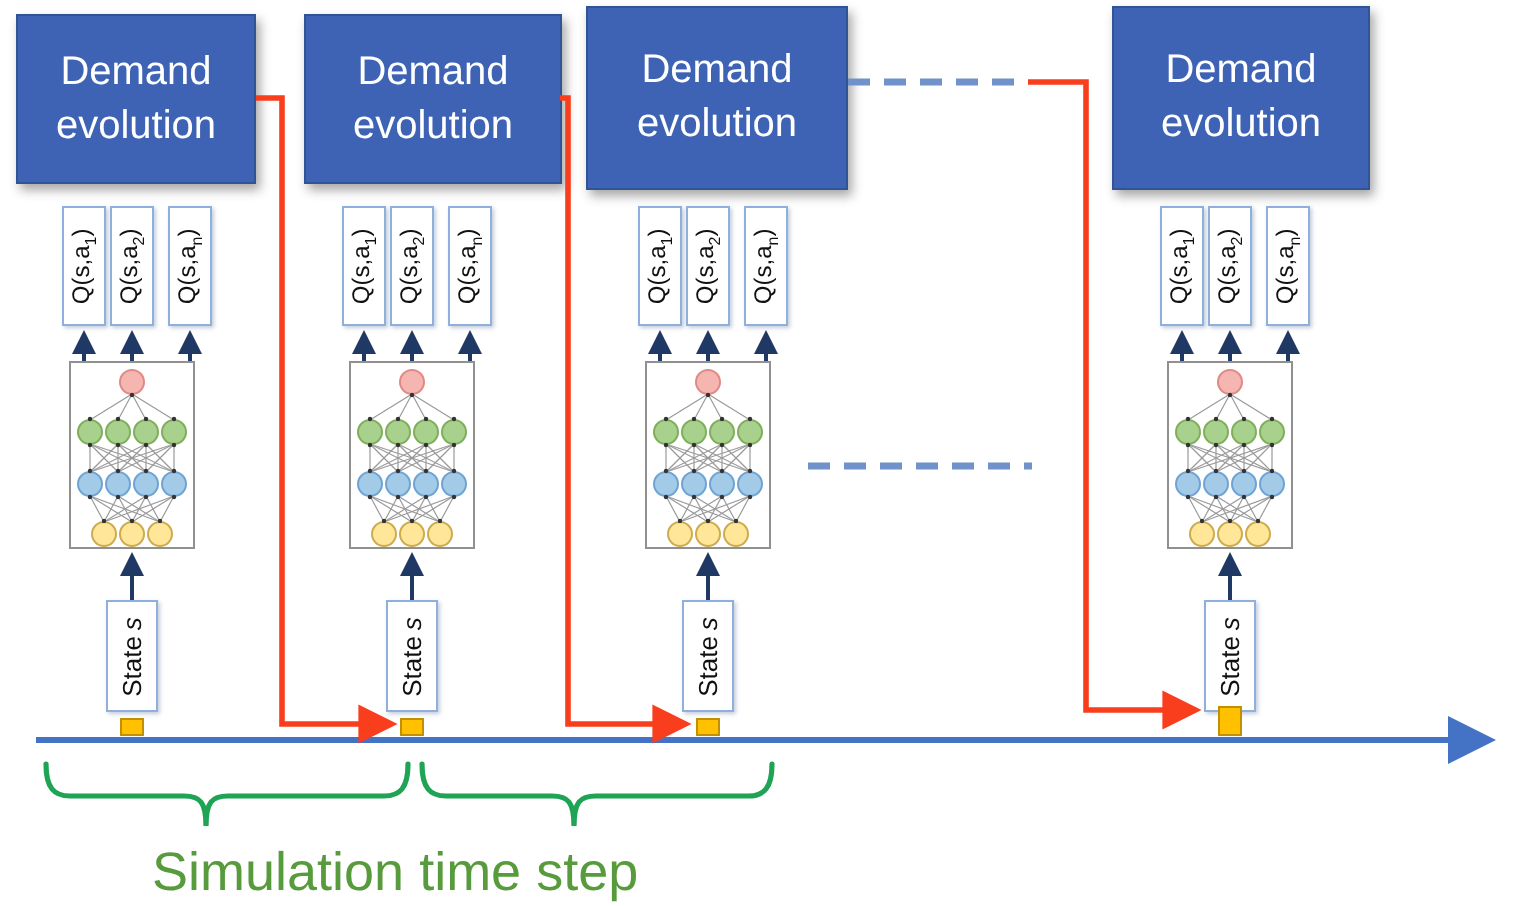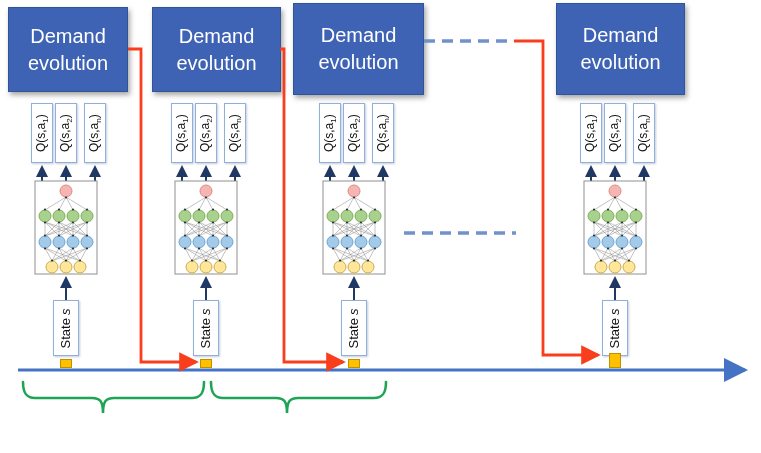--- a/index.html
+++ b/index.html
@@ -244,14 +244,15 @@
     <line x1="404" y1="233" x2="516" y2="233" stroke="#7091C9" stroke-width="3.5" stroke-dasharray="11 7"></line>
 
     <polyline points="128,49 141,49 141,362 196,362" fill="none" stroke="#F93E1D" stroke-width="2.8" marker-end="url(#m-red)"></polyline>
     <polyline points="280,49 284,49 284,362 343,362" fill="none" stroke="#F93E1D" stroke-width="2.8" marker-end="url(#m-red)"></polyline>
     <polyline points="514,41 543,41 543,355 598,355" fill="none" stroke="#F93E1D" stroke-width="2.8" marker-end="url(#m-red)"></polyline>
 
     <path d="M 23,382 C 23,394 27,398 35,398 L 92,398 C 100,398 103,401 103,413 C 103,401 106,398 114,398 L 192,398 C 200,398 204,394 204,382" fill="none" stroke="#1FA455" stroke-width="2.6" stroke-linecap="round"></path>
     <path d="M 211,382 C 211,394 215,398 223,398 L 276,398 C 284,398 287,401 287,413 C 287,401 290,398 298,398 L 374,398 C 382,398 386,394 386,382" fill="none" stroke="#1FA455" stroke-width="2.6" stroke-linecap="round"></path>
   </svg>
 
+  <div class="sim-label">Simulation time step</div>
 
 </div>
 
 </body></html>

